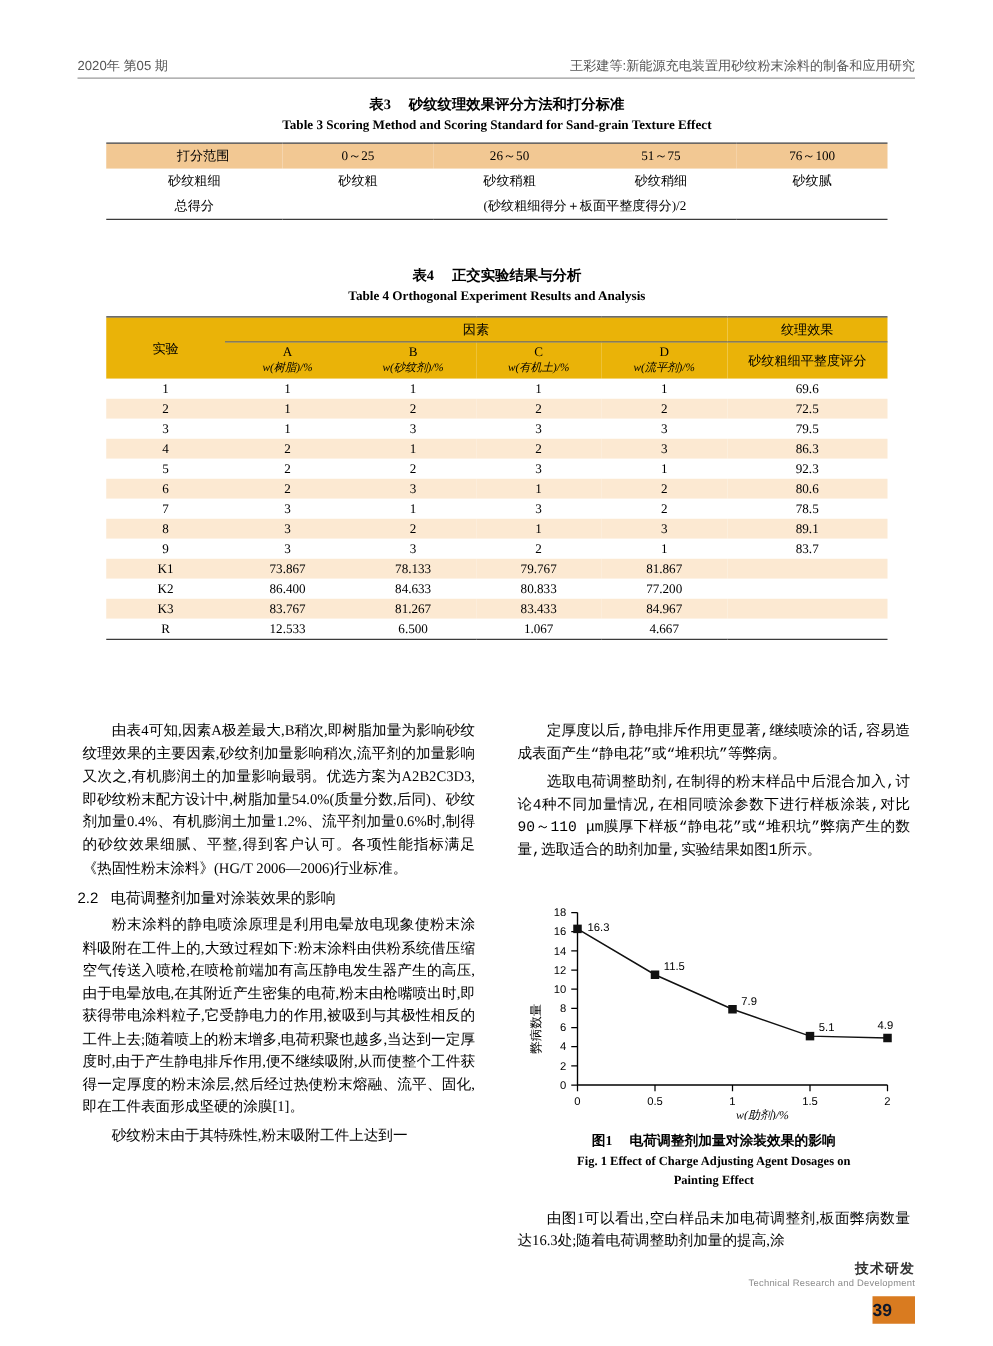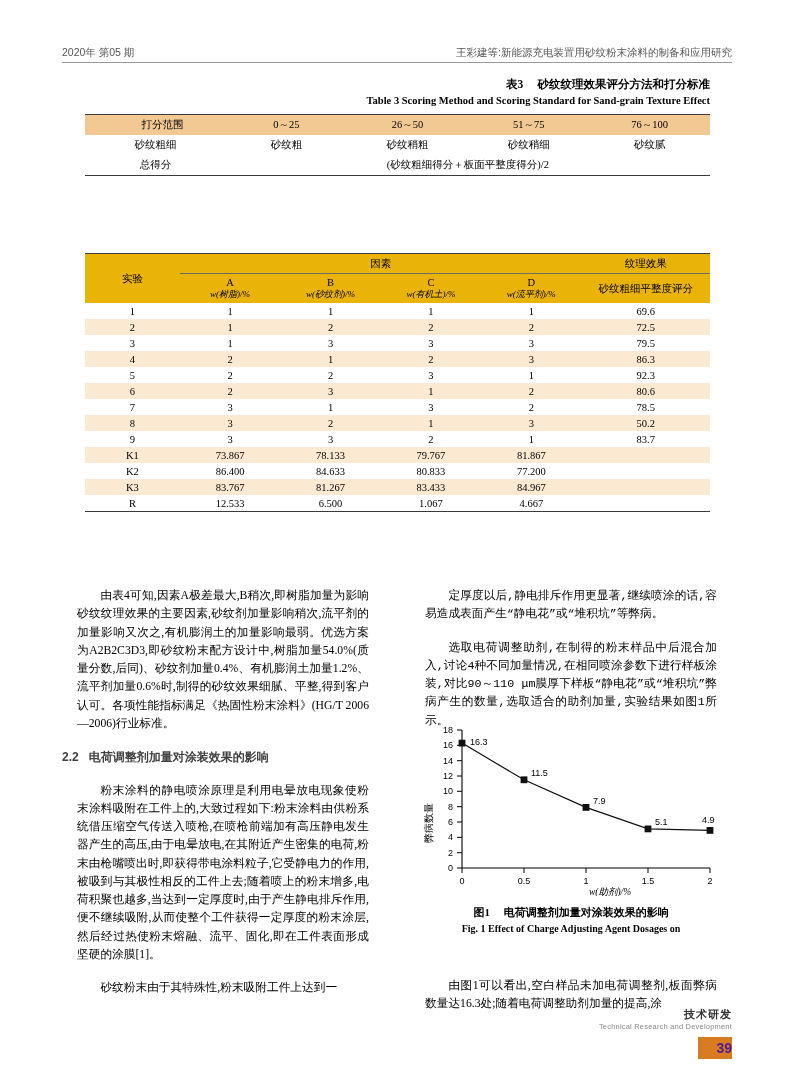--- a/index.html
+++ b/index.html
@@ -20,21 +20,21 @@
     font-size:10.5px;color:#555;
     font-family:"Liberation Sans", sans-serif;
   }
   .header .right{font-size:10.5px;color:#555;}
   .header-rule{
     position:absolute;left:62px;top:62px;width:670px;height:1px;background:#9a9a9a;
   }
 
   
   .cap{
-    text-align:right;font-size:11.5px;font-weight:bold;line-height:1.45;
+    text-align:center;font-size:11.5px;font-weight:bold;line-height:1.45;
   }
   .cap .en{font-family:"Liberation Serif", serif;font-size:10.5px;}
 
   
   table{border-collapse:collapse;}
   .t3{
     position:absolute;left:85px;top:114px;width:625px;
     font-size:10.5px;
   }
   .t3 td{
@@ -63,44 +63,44 @@
   .sub{font-size:9px;}
   .ital{font-style:italic;}
 
   
   .col{
     position:absolute;width:322px;font-size:11.7px;line-height:1.56;
     text-align:justify;
   }
   .colL{left:62px;top:572px;}
   .colR{left:410px;top:572px;font-family:Liberation Mono, monospace;}
-  .col p{margin:15px;text-indent:2em;}
+  .col p{margin:4px;text-indent:2em;}
   .section-h{
-    color:#404040;font-weight:bold;font-size:12px;margin:5px 0 2px 0;
+    color:#000000;font-weight:normal;font-size:12px;margin:5px 0 2px 0;
     font-family:"Liberation Sans", sans-serif;text-indent:0;
   }
   .section-h .num{margin-right:10px;}
 
   
   .figwrap{position:absolute;left:410px;top:718px;width:322px;}
   .figcap{
     text-align:center;font-size:11px;font-weight:bold;line-height:1.5;margin-top:4px;
   }
   .figcap .en{font-size:10px;}
 
   
   .footer{
     position:absolute;right:62px;bottom:22px;text-align:right;margin-top:36px;
   }
   .footer .cn{font-size:11px;color:#333;font-weight:bold;letter-spacing:1px;}
   .footer .en{font-size:7.5px;color:#8a8a8a;font-family:"Liberation Sans", sans-serif;letter-spacing:.2px;}
   .pagenum{
     position:absolute;right:62px;bottom:18px;
-    width:34px;height:22px;background:#d97b20;color:#4c1d95;
-    font-size:14px;font-weight:bold;text-align:right;line-height:22px;
+    width:34px;height:22px;background:#d97b20;color:#0f172a;
+    font-size:14px;font-weight:bold;text-align:left;line-height:22px;
     font-family:"Liberation Sans", sans-serif;
   }
 </style>
 </head>
 <body>
 
 <div class="page">
 
   <div class="header">
     <div class="left">2020年  第05 期</div>
@@ -129,20 +129,24 @@
       <td>砂纹稍细</td>
       <td>砂纹腻</td>
     </tr>
     <tr class="rowC">
       <td class="botline">总得分</td>
       <td class="botline" colspan="4">(砂纹粗细得分＋板面平整度得分)/2</td>
     </tr>
   </tbody>
     </table>
 
+  <div class="cap" style="position:absolute;left:85px;top:213px;width:625px;">
+    <div>表4　 正交实验结果与分析</div>
+    <div class="en">Table 4    Orthogonal Experiment Results and Analysis</div>
+  </div>
 
   <table class="t4">
     <tbody>
         <tr>
       <td class="hdr line-top" rowspan="2" style="width:95px;">实验</td>
       <td class="hdr line-top thin-bot" colspan="4" style="width:400px;">因素</td>
       <td class="hdr line-top thin-bot" style="width:130px;">纹理效果</td>
     </tr>
     <tr>
       <td class="hdr" style="width:100px;">
@@ -219,21 +223,21 @@
       <td>3</td>
       <td>2</td>
       <td>78.5</td>
     </tr>
     <tr class="alt">
       <td>8</td>
       <td>3</td>
       <td>2</td>
       <td>1</td>
       <td>3</td>
-      <td>50.2</td>
+      <td>89.1</td>
     </tr>
     <tr class="white">
       <td>9</td>
       <td>3</td>
       <td>3</td>
       <td>2</td>
       <td>1</td>
       <td>83.7</td>
     </tr>
     <tr class="alt">
@@ -342,20 +346,21 @@
         <text x="60" y="27">16.3</text>
         <text x="121" y="58">11.5</text>
         <text x="183" y="86">7.9</text>
         <text x="245" y="107">5.1</text>
         <text x="292" y="105">4.9</text>
       </g>
     </svg>
     <div class="figcap">
       <div>图1　 电荷调整剂加量对涂装效果的影响</div>
       <div class="en">Fig. 1    Effect of Charge Adjusting Agent Dosages on</div>
+      <div class="en">Painting Effect</div>
     </div>
   </div>
 
   <div class="col" style="left:410px;top:962px;">
     <p>由图1可以看出,空白样品未加电荷调整剂,板面弊病数量达16.3处;随着电荷调整助剂加量的提高,涂</p>
   </div>
 
   <div class="footer" style="bottom:46px;">
     <div class="cn">技术研发</div>
     <div class="en">Technical Research and Development</div>

